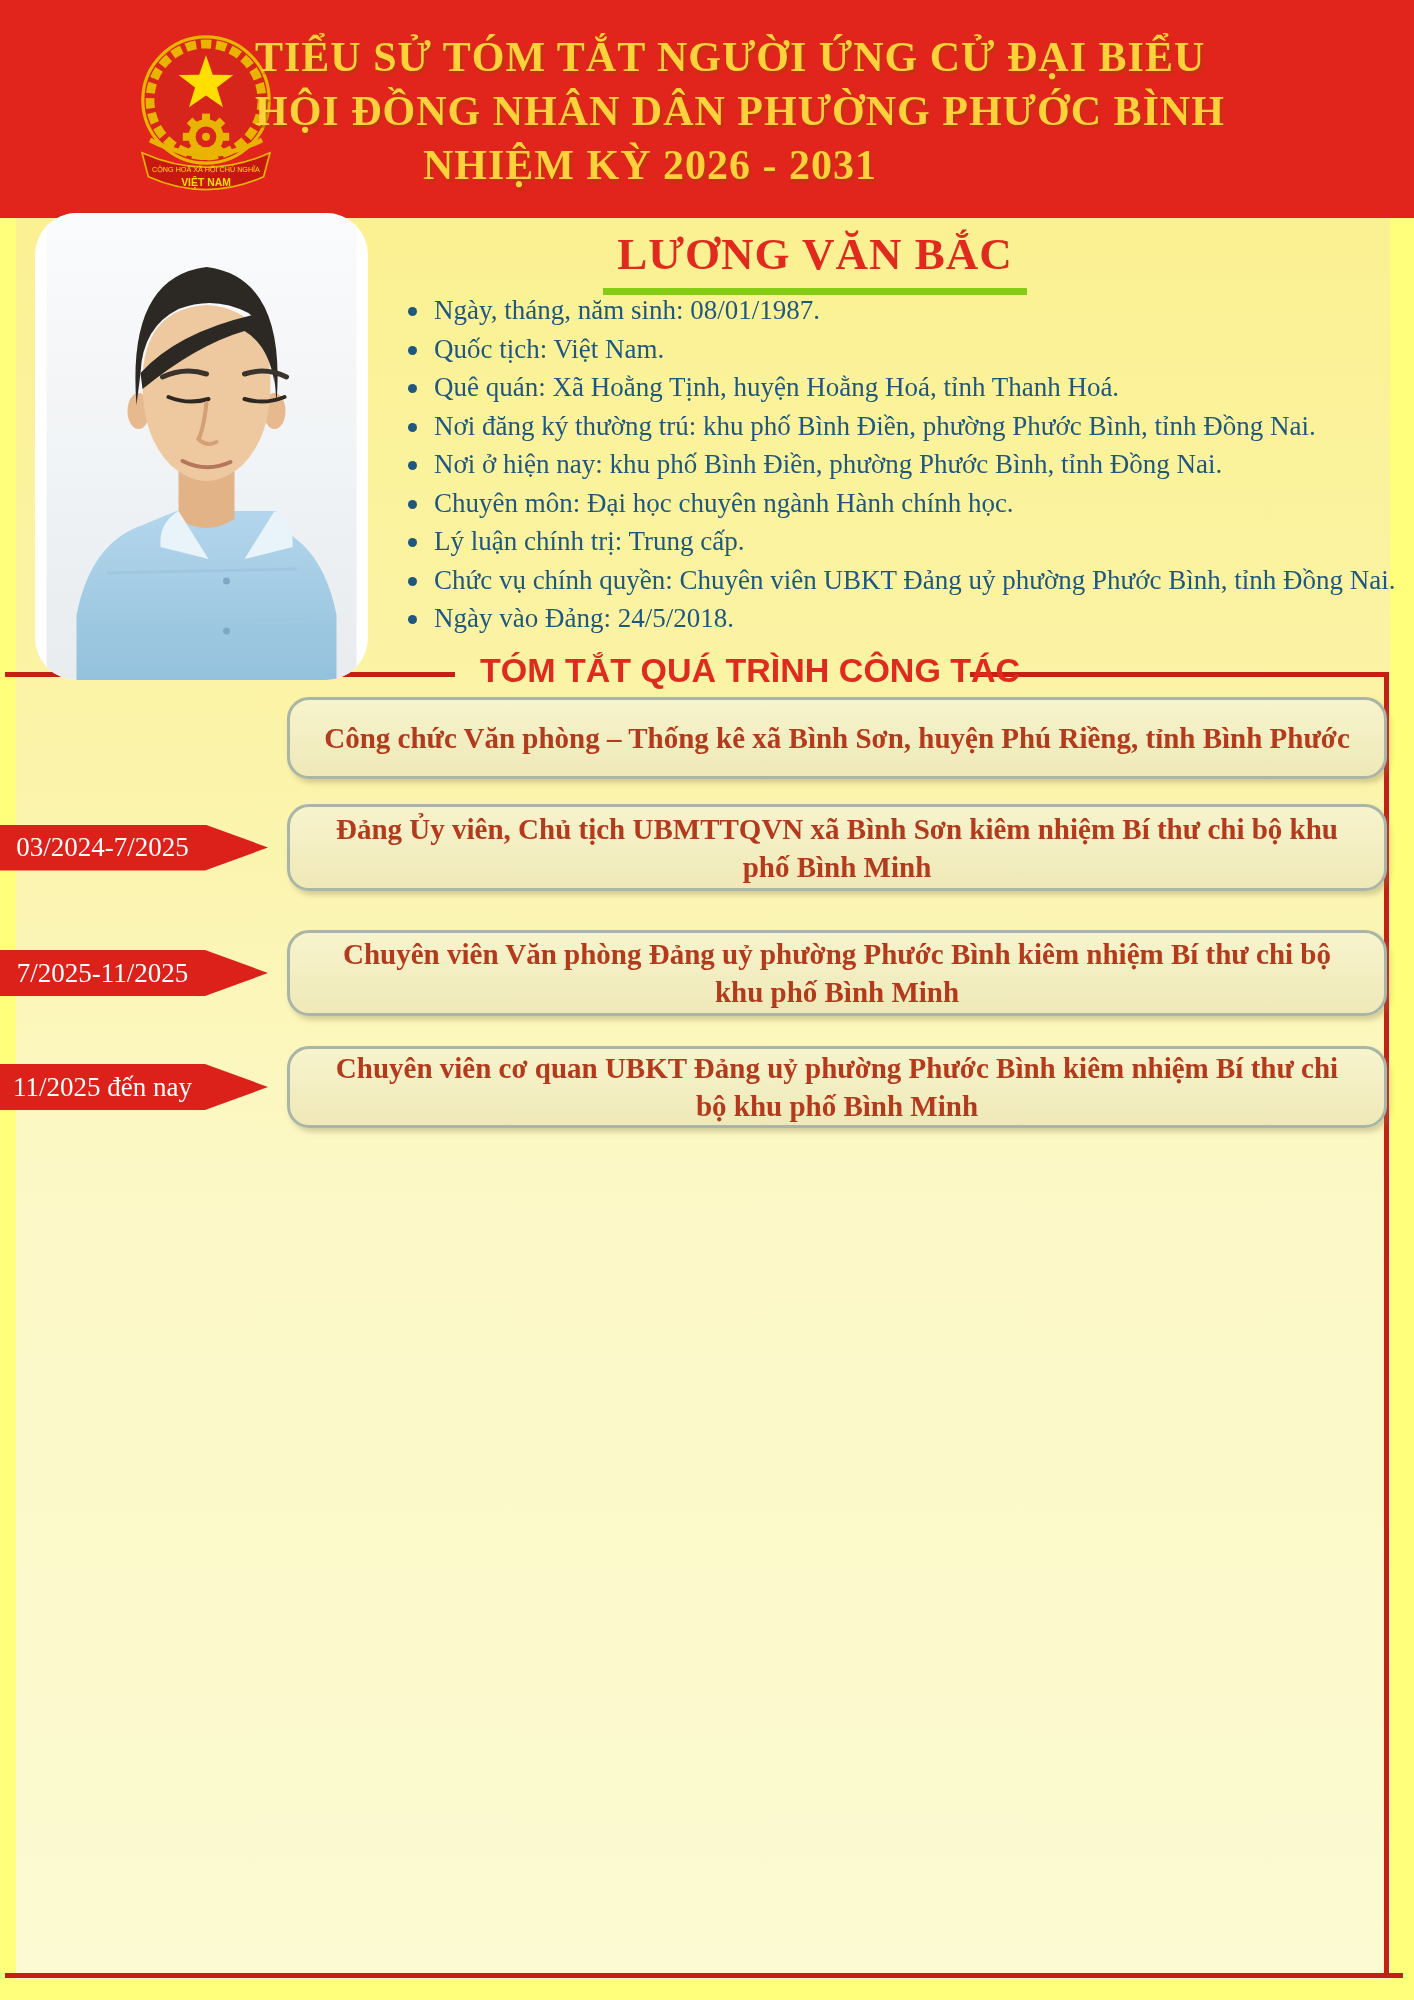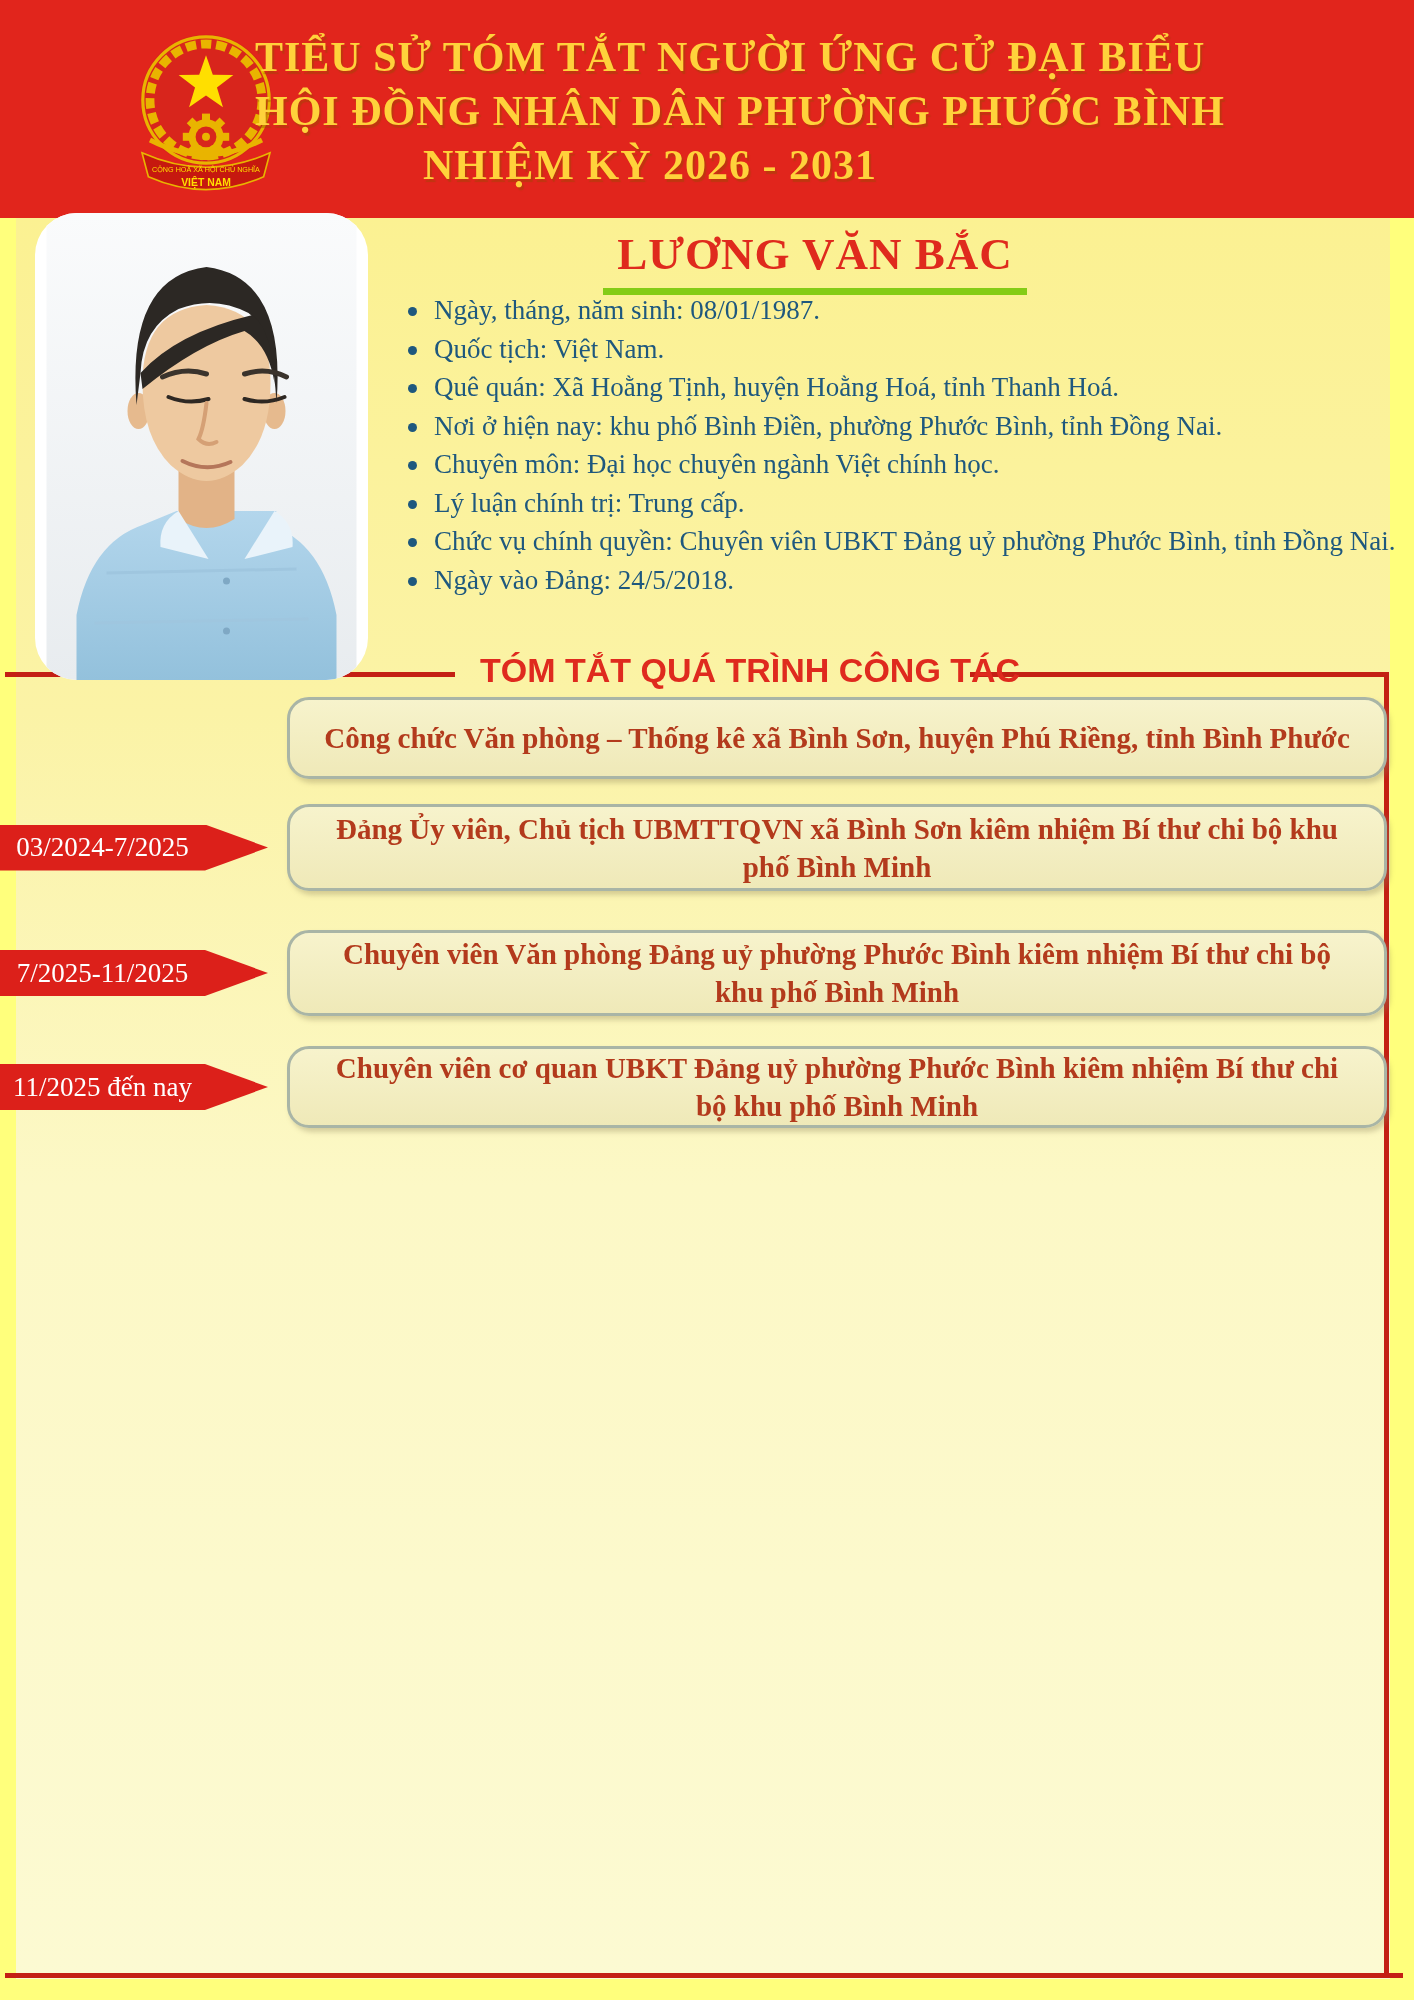--- a/index.html
+++ b/index.html
@@ -135,22 +135,23 @@
     </svg>
   </div>
 
   <div class="name-wrap">
     <span class="name">LƯƠNG VĂN BẮC</span>
   </div>
   <ul class="details">
     <li>Ngày, tháng, năm sinh: 08/01/1987.</li>
     <li>Quốc tịch: Việt Nam.</li>
     <li>Quê quán: Xã Hoằng Tịnh, huyện Hoằng Hoá, tỉnh Thanh Hoá.</li>
+    <li>Nơi đăng ký thường trú: khu phố Bình Điền, phường Phước Bình, tỉnh Đồng Nai.</li>
     <li>Nơi ở hiện nay: khu phố Bình Điền, phường Phước Bình, tỉnh Đồng Nai.</li>
-    <li>Chuyên môn: Đại học chuyên ngành Việt chính học.</li>
+    <li>Chuyên môn: Đại học chuyên ngành Hành chính học.</li>
     <li>Lý luận chính trị: Trung cấp.</li>
     <li>Chức vụ chính quyền: Chuyên viên UBKT Đảng uỷ phường Phước Bình, tỉnh Đồng Nai.</li>
     <li>Ngày vào Đảng: 24/5/2018.</li>
   </ul>
 
   <div class="sec-dash a"></div>
   <div class="sec-title">TÓM TẮT QUÁ TRÌNH CÔNG TÁC</div>
   <div class="sec-dash b"></div>
 
   <div class="trow r1">

